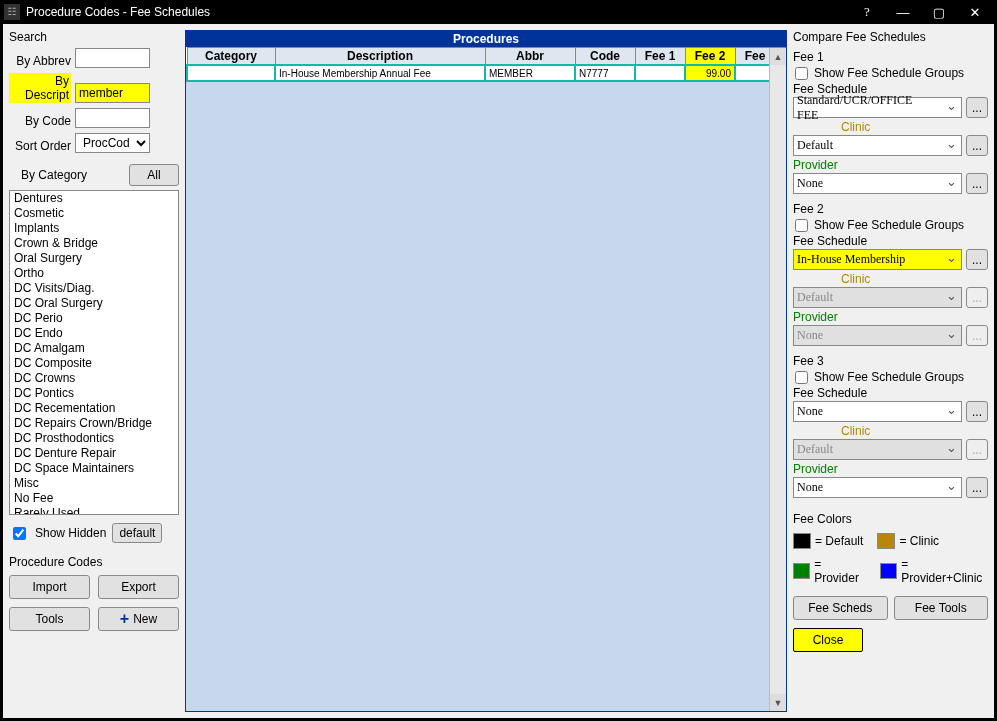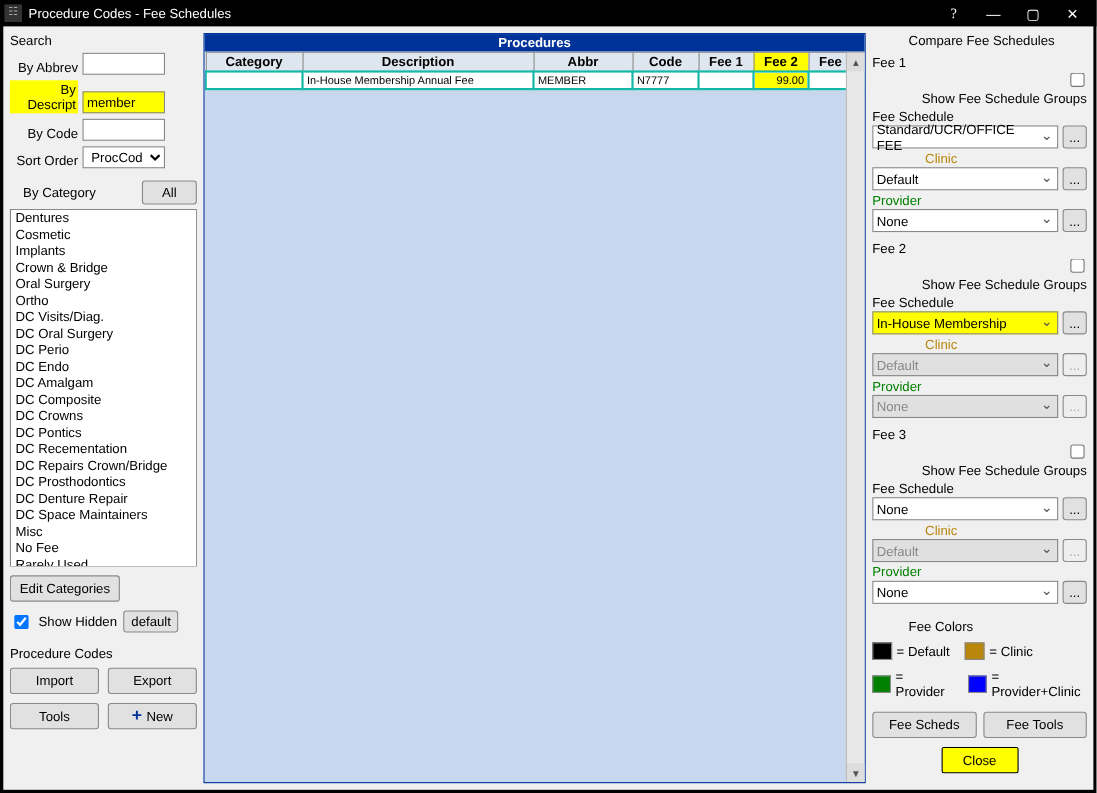--- a/index.html
+++ b/index.html
@@ -47,44 +47,44 @@
   table.grid { width:100%; border-collapse:collapse; background:#fff; table-layout:fixed; }
   table.grid th { background:#dee7ef; border:1px solid #888; padding:1px 3px; font-weight:bold; font-size:12px; }
   table.grid td { border:2px solid #14b8a6; padding:1px 3px; font-size:10px; background:#fff; height:16px; white-space:nowrap; overflow:hidden; }
   table.grid td.r, table.grid th.r { text-align:right; }
   .grid-body-area { height: calc(100% - 17px); background:#c7d7ed; overflow:hidden; position:relative; }
   .vscroll { position:absolute; right:0; top:17px; bottom:0; width:17px; background:#e8e8e8; border-left:1px solid #bbb;}
   .vscroll .arrow { height:17px; background:#ddd; display:flex; align-items:center; justify-content:center; font-size:9px; color:#555; }
   .vscroll .arrow.down { position:absolute; bottom:0; width:100%; }
 
   
-  .rightpane .section-title { font-size:12px; margin-bottom:2px;margin-left:33px; }
+  .rightpane .section-title { font-size:12px; margin-bottom:2px; }
   .fee-block { margin-bottom:8px; }
   .fee-block .sublabel { font-size:12px; margin:2px 0 1px 0; }
   .fee-block .sublabel.clinic { color:#b8860b;margin-left:48px; }
   .fee-block .sublabel.provider { color:#008000; }
   .selrow { display:flex; gap:4px; align-items:center; }
   .selrow select, .selrow .pseudo-select {
     flex:1; height:21px; border:1px solid #888; background:#fff; padding:0 34px 0 3px; font-size:12px;
-    position:relative; display:flex; align-items:center;
+    position:relative; display:flex; align-items:center;font-family:Liberation Serif, serif;
   }
   .pseudo-select::after{ content:"⌄"; position:absolute; right:4px; top:0; font-size:13px; color:#555;}
   .pseudo-select.disabled, select:disabled { background:#e0e0e0; color:#888; }
   .dotbtn { width:22px; height:21px; border:1px solid #898989; background:#e1e1e1; border-radius:3px; display:flex; align-items:center; justify-content:center; cursor:pointer; font-size:12px; }
   .dotbtn.disabled { color:#aaa; background:#eee; cursor:default; }
-  .chkrow { display:flex; align-items:flex-end; gap:4px; margin:2px 0;flex-direction:column; }
+  .chkrow { display:flex; align-items:center; gap:4px; margin:2px 0; }
   .chkrow input{ margin:0 2px 0 2px;}
 
   .feecolors-title{ margin-top:4px;}
   .colorrow { display:flex; align-items:center; gap:4px; margin:3px 0;}
   .swatch { width:18px; height:16px; border:1px solid #888; display:inline-block;}
   .eqlabel{ font-size:12px;}
 
   .bottomright-btns { display:flex; gap:6px; margin-top:6px; justify-content:space-between;}
-  .closebtn-row{ display:flex; justify-content:center; margin-top:6px;}
+  .closebtn-row{ display:flex; justify-content:flex-start; margin-top:6px;}
   .closebtn{ width:70px; height:24px; background:#ffff00; border:1px solid #000; border-radius:2px; display:flex; align-items:center; justify-content:center; cursor:pointer; font-size:12px;}
 </style>
 </head>
 <body>
 
 <div class="window">
   <div class="titlebar">
     <span class="appicon">☷</span>
     <span class="title">Procedure Codes - Fee Schedules</span>
     <div class="winbtns">
@@ -140,23 +140,20 @@
           <div class="item">DC Recementation</div>
           <div class="item">DC Repairs Crown/Bridge</div>
           <div class="item">DC Prosthodontics</div>
           <div class="item">DC Denture Repair</div>
           <div class="item">DC Space Maintainers</div>
           <div class="item">Misc</div>
           <div class="item">No Fee</div>
           <div class="item">Rarely Used</div>
         </div>
 
-      <div style="margin-top:6px;">
-        <button class="btn" style="height:24px;">Edit Categories</button>
-      </div>
       <div class="showhidden-row">
         <input type="checkbox" checked="" style="">
         <span>Show Hidden</span>
         <button class="btn small">default</button>
       </div>
 
       <span class="grouplabel proccodes-label">Procedure Codes</span>
       <div class="btnrow">
         <button class="btn">Import</button>
         <button class="btn">Export</button>

